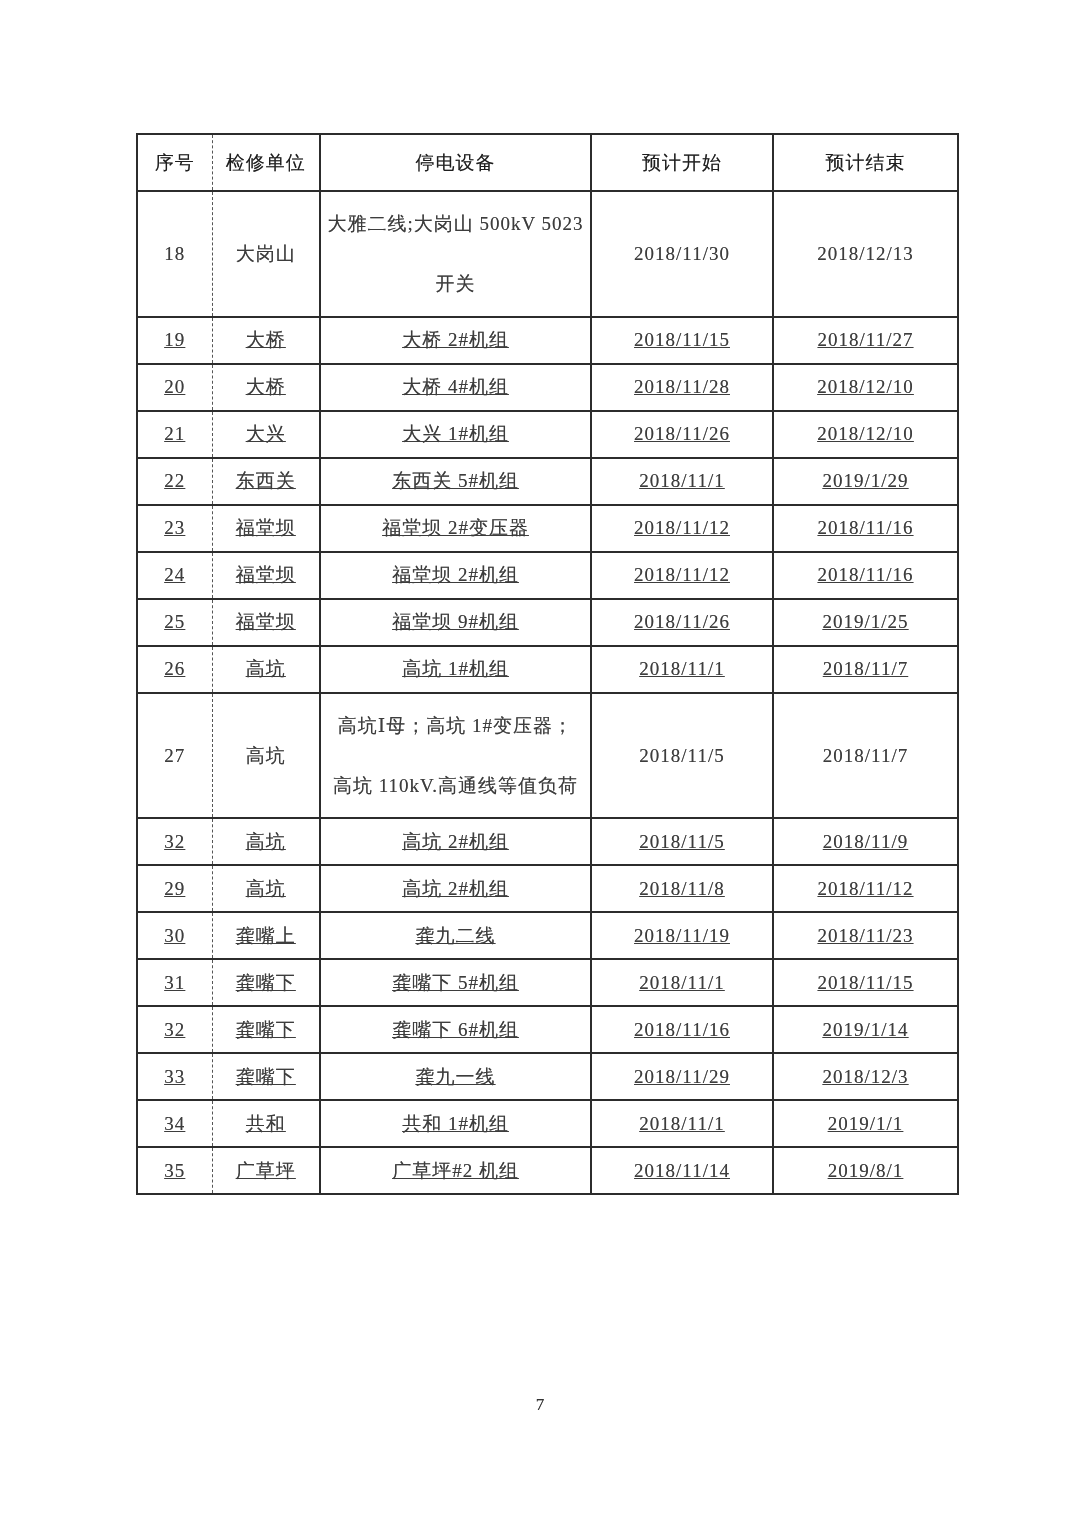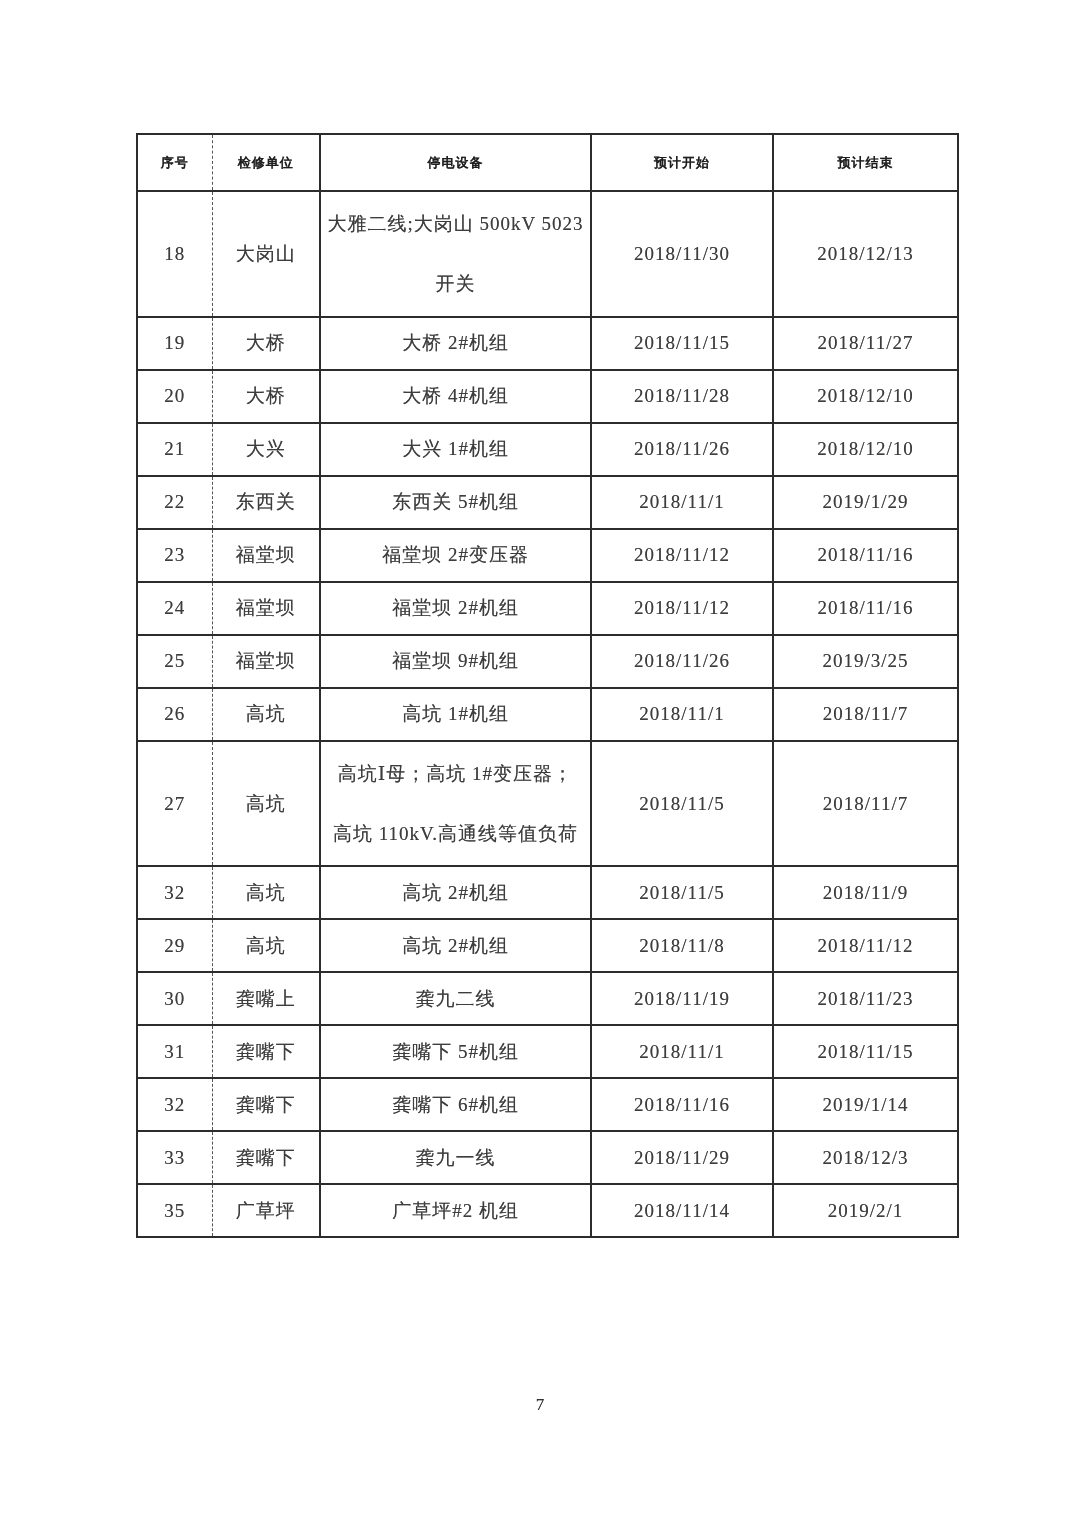--- a/index.html
+++ b/index.html
@@ -30,25 +30,25 @@
     font-size: 19px;
     letter-spacing: 1px;
     overflow: hidden;
   }
   
   .doc-table th, .doc-table td, .page-number {
     text-shadow: 0 0 0.6px rgba(40,40,40,0.55);
   }
   .doc-table thead th {
     height: 51px;
-    font-weight: bold;
+    font-weight: normal;
     color: #1e1e1e;
-    font-size: 13px;
-  }
-  .doc-table tbody tr.r { height: 53px; }
+    font-size: 19px;
+  }
+  .doc-table tbody tr.r { height: 47px; text-decoration: underline; }
   .doc-table tbody tr.tall { height: 113px; }
   .c-no    { border-right-style: dashed !important; border-right-width: 1px !important; border-right-color: #555 !important; }
   .c-unit  { border-left-style: dashed !important; border-left-width: 1px !important; border-left-color: #555 !important; }
   .c-device { white-space: pre-line; }
   tr.tall .c-device { line-height: 3.15; }
   .page-number {
     position: absolute;
     top: 1395px;
     left: 0;
     width: 100%;
@@ -126,21 +126,21 @@
       <td class="c-unit">福堂坝</td>
       <td class="c-device">福堂坝 2#机组</td>
       <td class="c-start">2018/11/12</td>
       <td class="c-end">2018/11/16</td>
     </tr>
     <tr class="r">
       <td class="c-no">25</td>
       <td class="c-unit">福堂坝</td>
       <td class="c-device">福堂坝 9#机组</td>
       <td class="c-start">2018/11/26</td>
-      <td class="c-end">2019/3/25</td>
+      <td class="c-end">2019/1/25</td>
     </tr>
     <tr class="r">
       <td class="c-no">26</td>
       <td class="c-unit">高坑</td>
       <td class="c-device">高坑 1#机组</td>
       <td class="c-start">2018/11/1</td>
       <td class="c-end">2018/11/7</td>
     </tr>
     <tr class="tall">
       <td class="c-no">27</td>
@@ -186,22 +186,29 @@
       <td class="c-end">2019/1/14</td>
     </tr>
     <tr class="r">
       <td class="c-no">33</td>
       <td class="c-unit">龚嘴下</td>
       <td class="c-device">龚九一线</td>
       <td class="c-start">2018/11/29</td>
       <td class="c-end">2018/12/3</td>
     </tr>
     <tr class="r">
+      <td class="c-no">34</td>
+      <td class="c-unit">共和</td>
+      <td class="c-device">共和 1#机组</td>
+      <td class="c-start">2018/11/1</td>
+      <td class="c-end">2019/1/1</td>
+    </tr>
+    <tr class="r">
       <td class="c-no">35</td>
       <td class="c-unit">广草坪</td>
       <td class="c-device">广草坪#2 机组</td>
       <td class="c-start">2018/11/14</td>
-      <td class="c-end">2019/2/1</td>
+      <td class="c-end">2019/8/1</td>
     </tr>
   </tbody>
 </table>
 
 <div class="page-number">7</div>
 
 </body></html>

